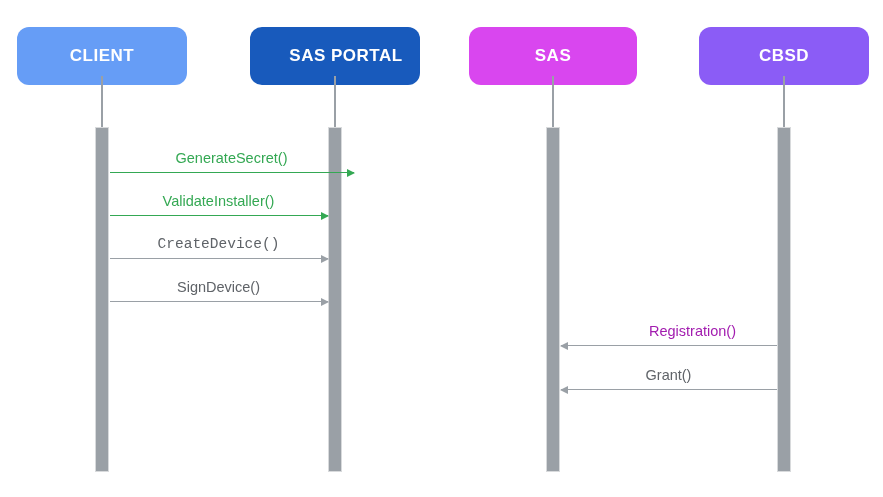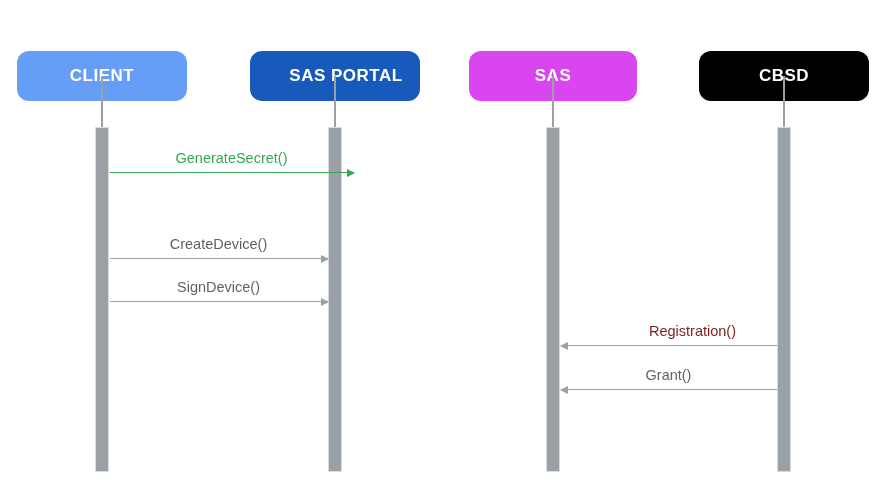--- a/index.html
+++ b/index.html
@@ -7,31 +7,30 @@
     position: relative;
     width: 883px;
     height: 497px;
     background: #ffffff;
     font-family: "Liberation Sans", sans-serif;
     overflow: hidden;
   }
   .actor-box {
     position: absolute;
     top: 27px;
-    height: 50px;
+    height: 58px;
     border-radius: 12px;
     display: flex;
     align-items: center;
     justify-content: center;
     color: #ffffff;
     font-weight: bold;
     font-size: 17px;
     letter-spacing: 0.5px;
     box-sizing: border-box;
-    margin-top: 24px;
   }
   .lifeline-stem {
     position: absolute;
     top: 76px;
     height: 51px;
     width: 1.5px;
     background: #9AA0A6;
   }
   .activation-bar {
     position: absolute;
@@ -100,43 +99,48 @@
       <div class="activation-bar" style="left: 327.5px; background: rgb(154, 160, 166); border-color: rgb(216, 218, 220);"></div>
     </div>
     <div class="actor-group">
       <div class="actor-box" style="left: 469px; width: 168px; background: #d946ef;">
         <span class="actor-label">SAS</span>
       </div>
       <div class="lifeline-stem" style="left: 552.25px; background: rgb(154, 160, 166);"></div>
       <div class="activation-bar" style="left: 545.5px; background: rgb(154, 160, 166); border-color: rgb(216, 218, 220);"></div>
     </div>
     <div class="actor-group">
-      <div class="actor-box" style="left: 699px; width: 170px; background: #000000;">
+      <div class="actor-box" style="left: 699px; width: 170px; background: #8b5cf6;">
         <span class="actor-label">CBSD</span>
       </div>
       <div class="lifeline-stem" style="left: 783.25px; background: rgb(154, 160, 166);"></div>
       <div class="activation-bar" style="left: 776.5px; background: rgb(154, 160, 166); border-color: rgb(216, 218, 220);"></div>
     </div>
     <div class="msg dir-right" style="left: 109.5px; width: 244px; top: 147px; color: rgb(52, 168, 83);">
       <div class="msg-label" style="color: rgb(52, 168, 83);">GenerateSecret()</div>
       <div class="msg-line"></div>
       <div class="arrow-head"></div>
     </div>
-    <div class="msg dir-right" style="left: 109.5px; width: 218px; top: 233px; color: rgb(154, 160, 166);">
+    <div class="msg dir-right" style="left: 109.5px; width: 218px; top: 190px; color: rgb(52, 168, 83);">
+      <div class="msg-label" style="color: rgb(52, 168, 83);">ValidateInstaller()</div>
+      <div class="msg-line"></div>
+      <div class="arrow-head"></div>
+    </div>
+    <div class="msg dir-right" style="left: 109.5px; width: 218px; top: 233px; color: rgb(154, 160, 166); font-family: Liberation Mono, monospace;">
       <div class="msg-label" style="color: rgb(95, 99, 104);">CreateDevice()</div>
       <div class="msg-line"></div>
       <div class="arrow-head"></div>
     </div>
     <div class="msg dir-right" style="left: 109.5px; width: 218px; top: 276px; color: rgb(154, 160, 166);">
       <div class="msg-label" style="color: rgb(95, 99, 104);">SignDevice()</div>
       <div class="msg-line"></div>
       <div class="arrow-head"></div>
     </div>
     <div class="msg dir-left" style="left: 560.5px; width: 216px; top: 320px; color: rgb(154, 160, 166);">
-      <div class="msg-label" style="color: #7f1d1d; margin-left: 48px;">Registration()</div>
+      <div class="msg-label" style="color: #a21caf; margin-left: 48px;">Registration()</div>
       <div class="msg-line"></div>
       <div class="arrow-head"></div>
     </div>
     <div class="msg dir-left" style="left: 560.5px; width: 216px; top: 364px; color: rgb(154, 160, 166);">
       <div class="msg-label" style="color: rgb(95, 99, 104);">Grant()</div>
       <div class="msg-line"></div>
       <div class="arrow-head"></div>
     </div>
   </div>
 

